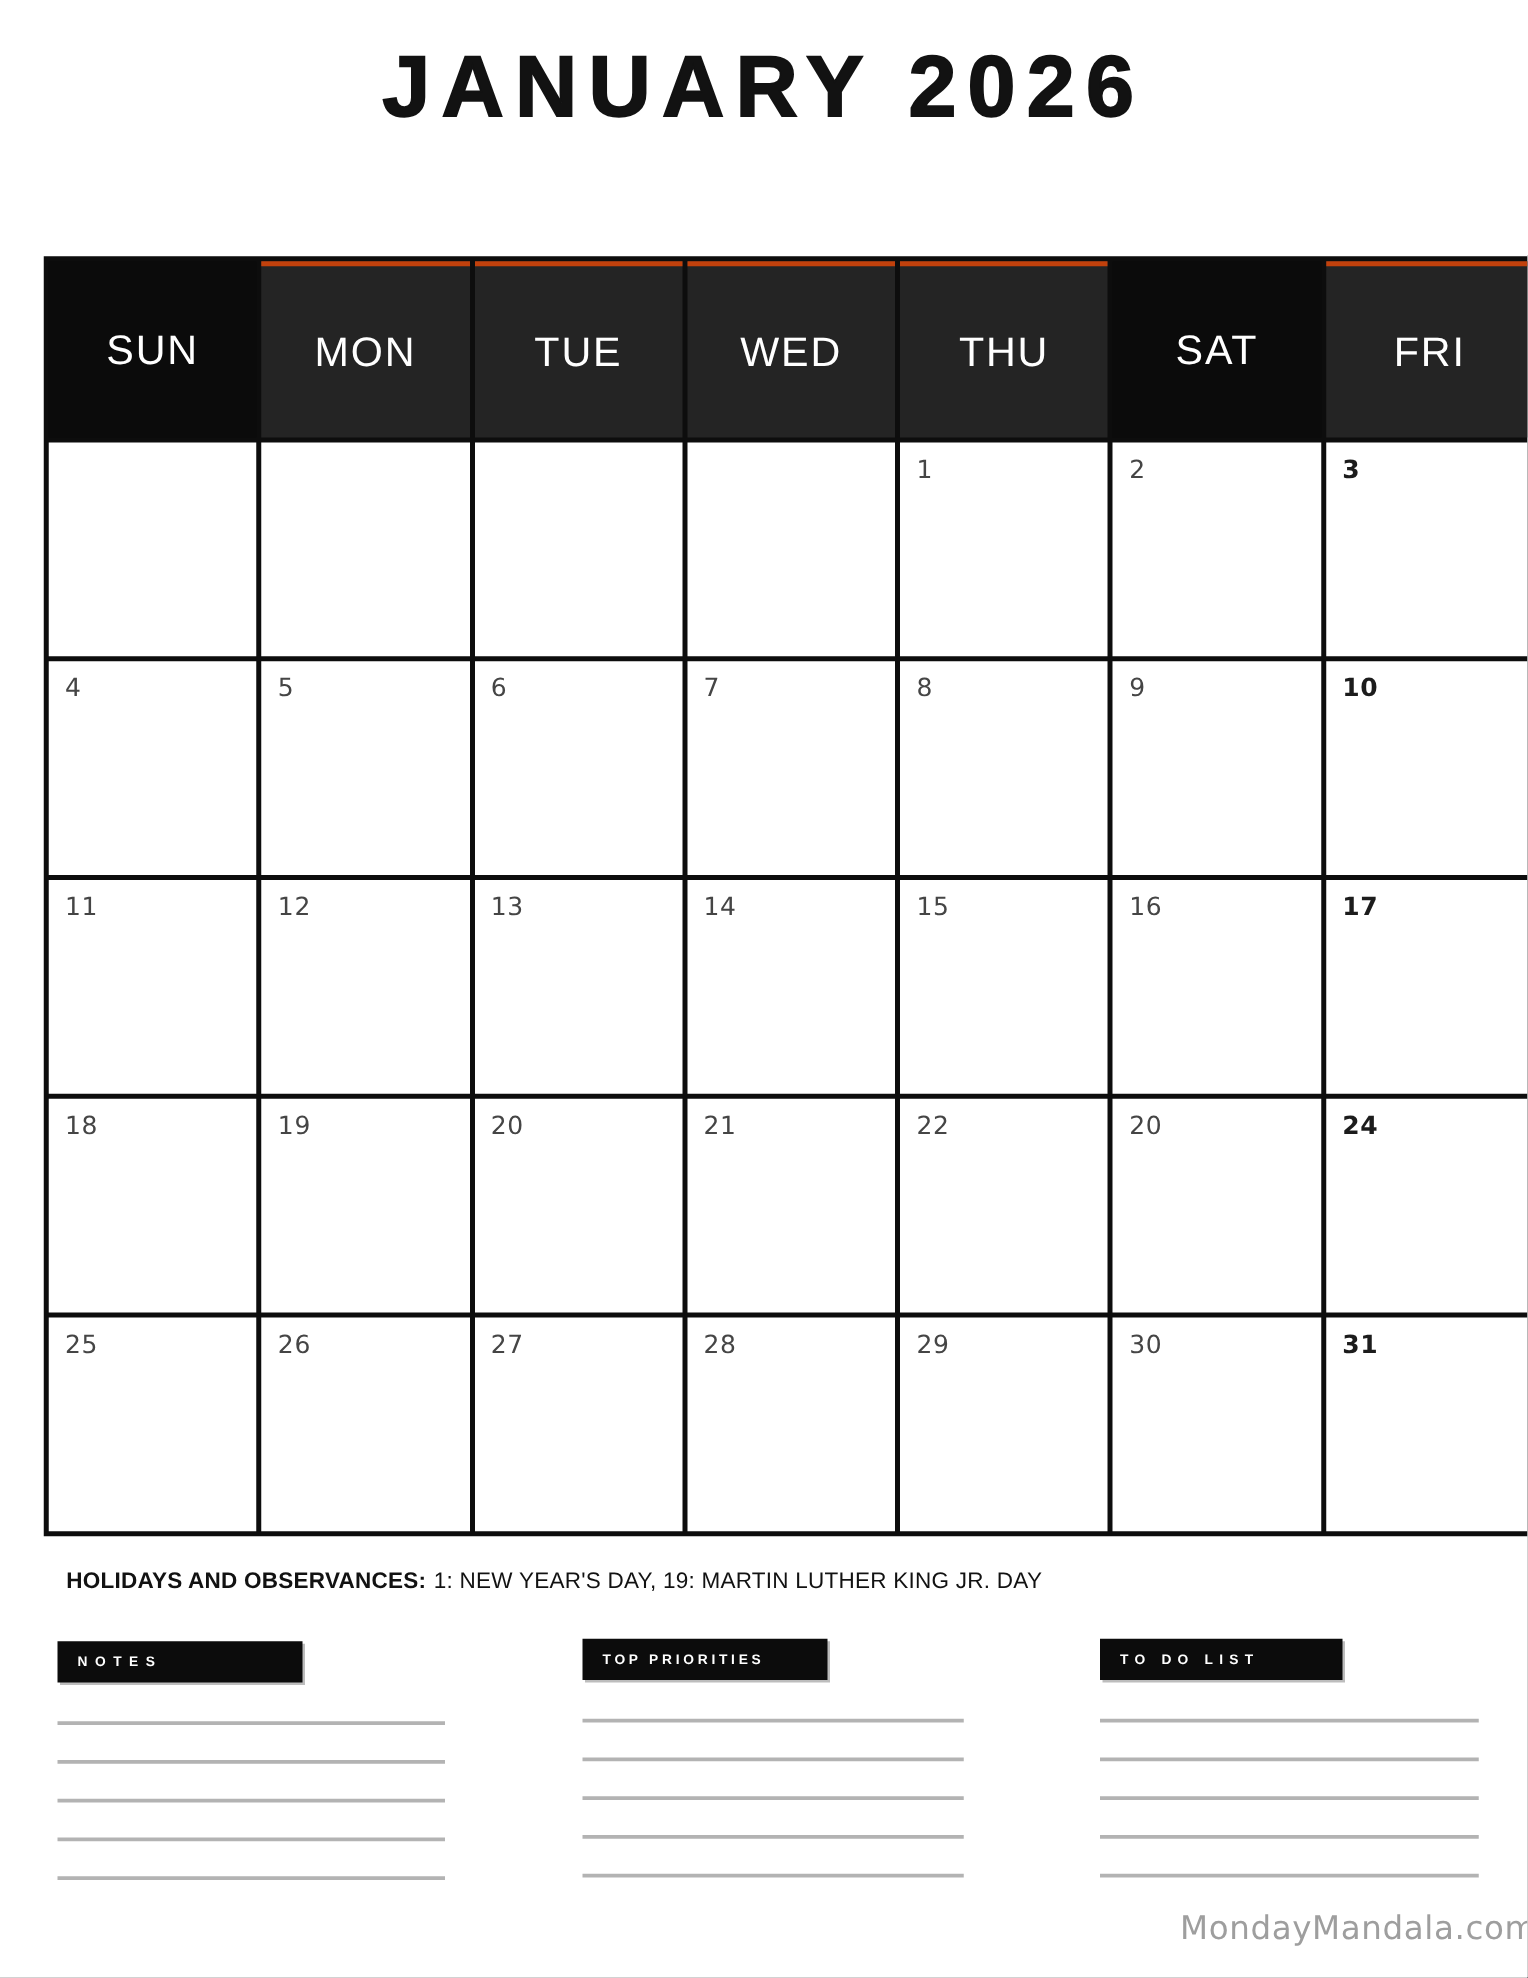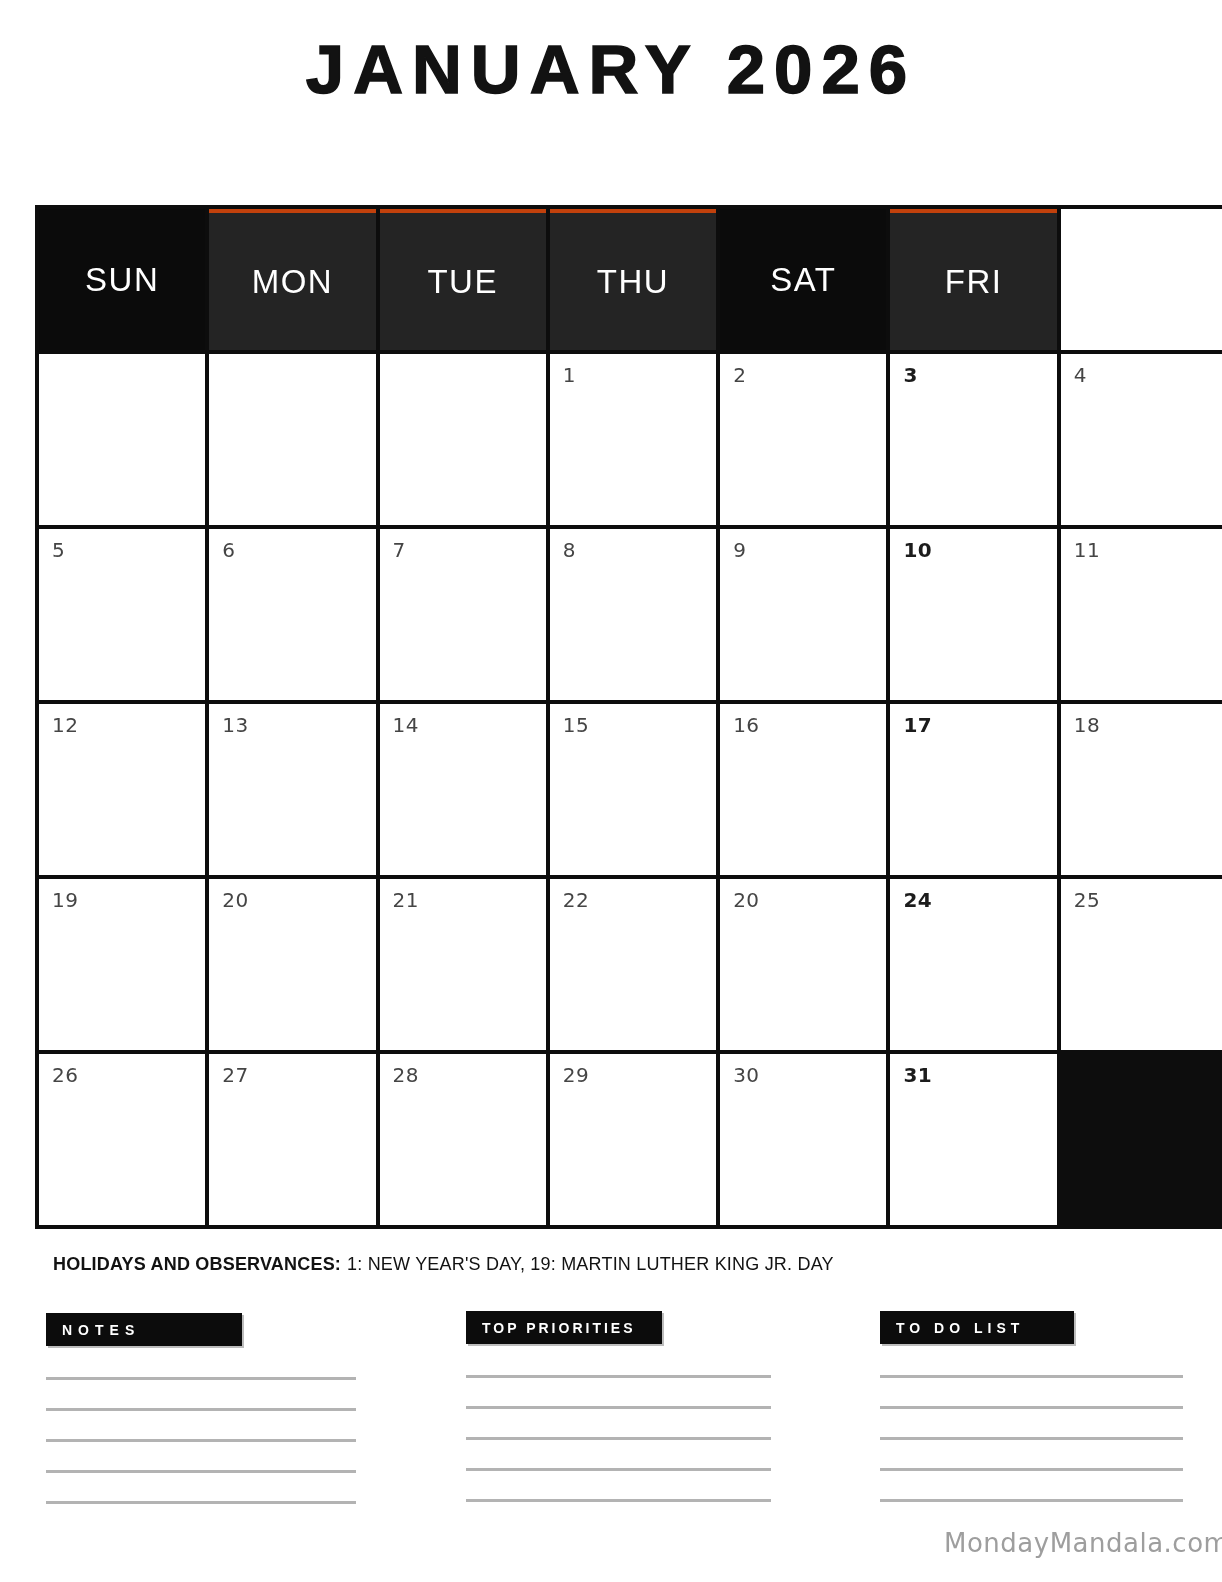--- a/index.html
+++ b/index.html
@@ -45,21 +45,21 @@
   .hol-text { margin-left:6px; letter-spacing:0.2px; }
 
   
   .section { position:absolute; }
   .s1 { left:46px;  top:1313px; }
   .s2 { left:466px; top:1311px; }
   .s3 { left:880px; top:1311px; }
   .sec-box {
     height:33px; width:196px; background:#0c0c0c; color:#ffffff;
     display:flex; align-items:center; padding-left:16px; box-sizing:border-box;
-    font-size:14px; font-weight:bold; letter-spacing:3px; white-space:nowrap;
+    font-size:11px; font-weight:bold; letter-spacing:3px; white-space:nowrap;
     box-shadow:2px 2px 0 #bdbdbd;
   }
   .s1 .sec-box { letter-spacing:6px; }
   .s3 .sec-box { letter-spacing:5px; width:194px; }
   .sec-lines { margin-top:31px; }
   .wline { height:3px; background:#b3b3b3; margin-bottom:28px; }
   .s1 .wline { width:310px; }
   .s2 .wline { width:305px; }
   .s3 .wline { width:303px; }
 
@@ -80,20 +80,23 @@
   <div class="grid">
 
     <div class="hcell">
         <span>SUN</span>
       </div>
     <div class="hcell mid">
         <span>MON</span>
       </div>
     <div class="hcell mid">
         <span>TUE</span>
+      </div>
+    <div class="hcell mid">
+        <span>WED</span>
       </div>
     <div class="hcell mid">
         <span>THU</span>
       </div>
     <div class="hcell">
         <span>SAT</span>
       </div>
     <div class="hcell mid">
         <span>FRI</span>
       </div>

